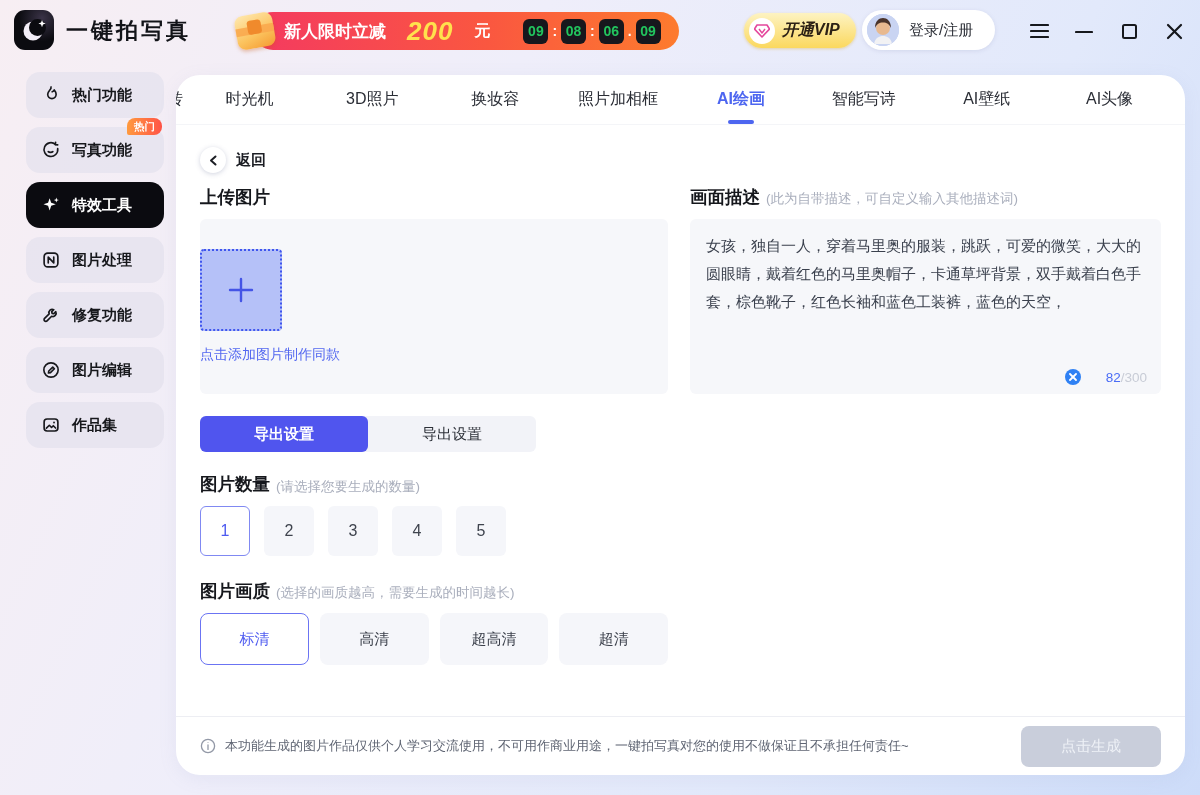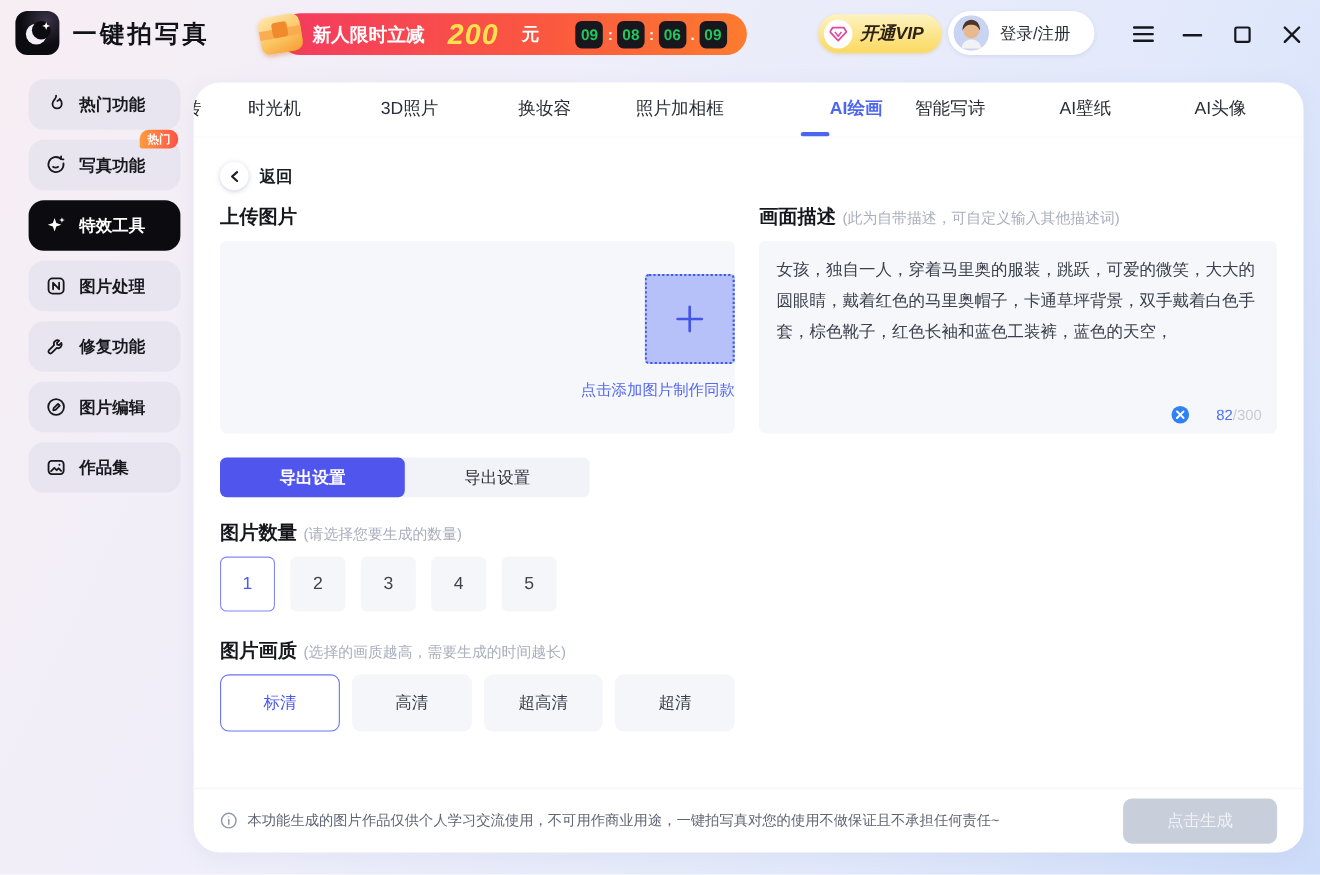--- a/index.html
+++ b/index.html
@@ -59,40 +59,40 @@
 
   
   .card { position:absolute; left:176px; top:75px; width:1009px; height:700px; background:#ffffff;
           border-radius:24px; box-shadow:0 4px 18px rgba(140,150,190,.10); }
 
   .nav { height:50px; display:flex; align-items:center; padding:0 14px 0 0; border-bottom:1px solid #f4f5f8;
          border-radius:24px 24px 0 0; overflow:hidden; }
   .nav-clip { width:12px; overflow:hidden; flex:none; }
   .nav-clip span { display:inline-block; margin-left:-9px; font-size:16px; color:#2a2d35; }
   .nav-tab { flex:1; text-align:center; font-size:16px; color:#2a2d35; position:relative; cursor:pointer; }
-  .nav-tab.active { color:#4d66f0; font-weight:bold;text-align:right; }
+  .nav-tab.active { color:#4d66f0; font-weight:bold; }
   .nav-tab.active::after { content:""; position:absolute; left:50%; transform:translateX(-50%); bottom:-14px;
                            width:26px; height:4px; border-radius:2px; background:#4d66f0; }
 
   .content { position:relative; padding:0 24px; height:591px; }
   .back-row { display:flex; align-items:center; gap:10px; padding-top:22px; }
   .back-circle { width:26px; height:26px; border-radius:50%; background:#fff;
                  box-shadow:0 1px 5px rgba(100,110,150,.3); display:flex; align-items:center; justify-content:center; }
   .back-label { font-size:15px; font-weight:600; color:#1c1e24; }
 
   .columns { display:flex; gap:22px; margin-top:12px; }
   .col-left { width:468px; flex:none; }
   .col-right { flex:1; }
 
   .section-title { font-size:17.5px; font-weight:bold; color:#15171c; }
   .title-row { display:flex; align-items:baseline; gap:6px; height:24px; }
   .title-note { font-size:13.5px; color:#a9aebc; }
 
   .upload-panel { margin-top:10px; width:468px; height:175px; background:#f6f7fa; border-radius:6px;
-                  display:flex; flex-direction:column; align-items:flex-end; justify-content:center; gap:15px; }
+                  display:flex; flex-direction:column; align-items:flex-start; justify-content:center; gap:15px; }
   .upload-box { width:82px; height:82px; border-radius:4px; background:#b5c1f8;
                 border:2px dotted #3f55ee; display:flex; align-items:center; justify-content:center; cursor:pointer; }
   .upload-hint { font-size:14px; color:#5468f0; cursor:pointer; }
 
   .desc-panel { margin-top:10px; height:175px; background:#f6f7fa; border-radius:6px; position:relative;
                 padding:13px 16px; }
   .desc-text { font-size:15px; color:#3a404d; line-height:1.85; }
   .desc-counter { position:absolute; right:14px; bottom:9px; display:flex; align-items:center; gap:25px; font-size:13.5px; }
   .clear-btn { width:16px; height:16px; border-radius:50%; background:#2f81f4; display:flex; align-items:center; justify-content:center; cursor:pointer; }
   .count-cur { color:#4a6cf6; }
@@ -105,21 +105,21 @@
   .qty-row { display:flex; gap:14px; margin-top:10px; }
   .qty-btn { width:50px; height:50px; border-radius:6px; background:#f5f6fa; display:flex; align-items:center;
              justify-content:center; font-size:16px; color:#3f444e; cursor:pointer; }
   .qty-btn.selected { background:#fff; border:1.5px solid #8089f2; color:#4d5af0; }
 
   .qual-row { display:flex; gap:11px; margin-top:10px; }
   .qual-btn { width:124px; height:52px; border-radius:8px; background:#f5f6fa; display:flex; align-items:center;
               justify-content:center; font-size:15px; color:#3a3f4a; cursor:pointer; }
   .qual-btn.selected { background:#fff; border:1.5px solid #6b74f3; color:#4d5af0; }
 
-  .mt20 { margin-top:20px; }
+  .mt20 { margin-top:20px;align-items:flex-end; }
   .mt23 { margin-top:23px; }
 
   .footer { position:absolute; left:0; right:0; bottom:0; height:59px; border-top:1px solid #edeef3;
             display:flex; align-items:center; padding:0 24px; border-radius:0 0 24px 24px; }
   .disclaimer { margin-left:9px; font-size:13px; color:#5f6573; }
   .generate-btn { margin-left:auto; width:140px; height:41px; border-radius:8px; background:#c9cedb;
                   color:#eef1f6; font-size:15px; display:flex; align-items:center; justify-content:center; cursor:pointer; }
 </style>
 </head>
 <body>

